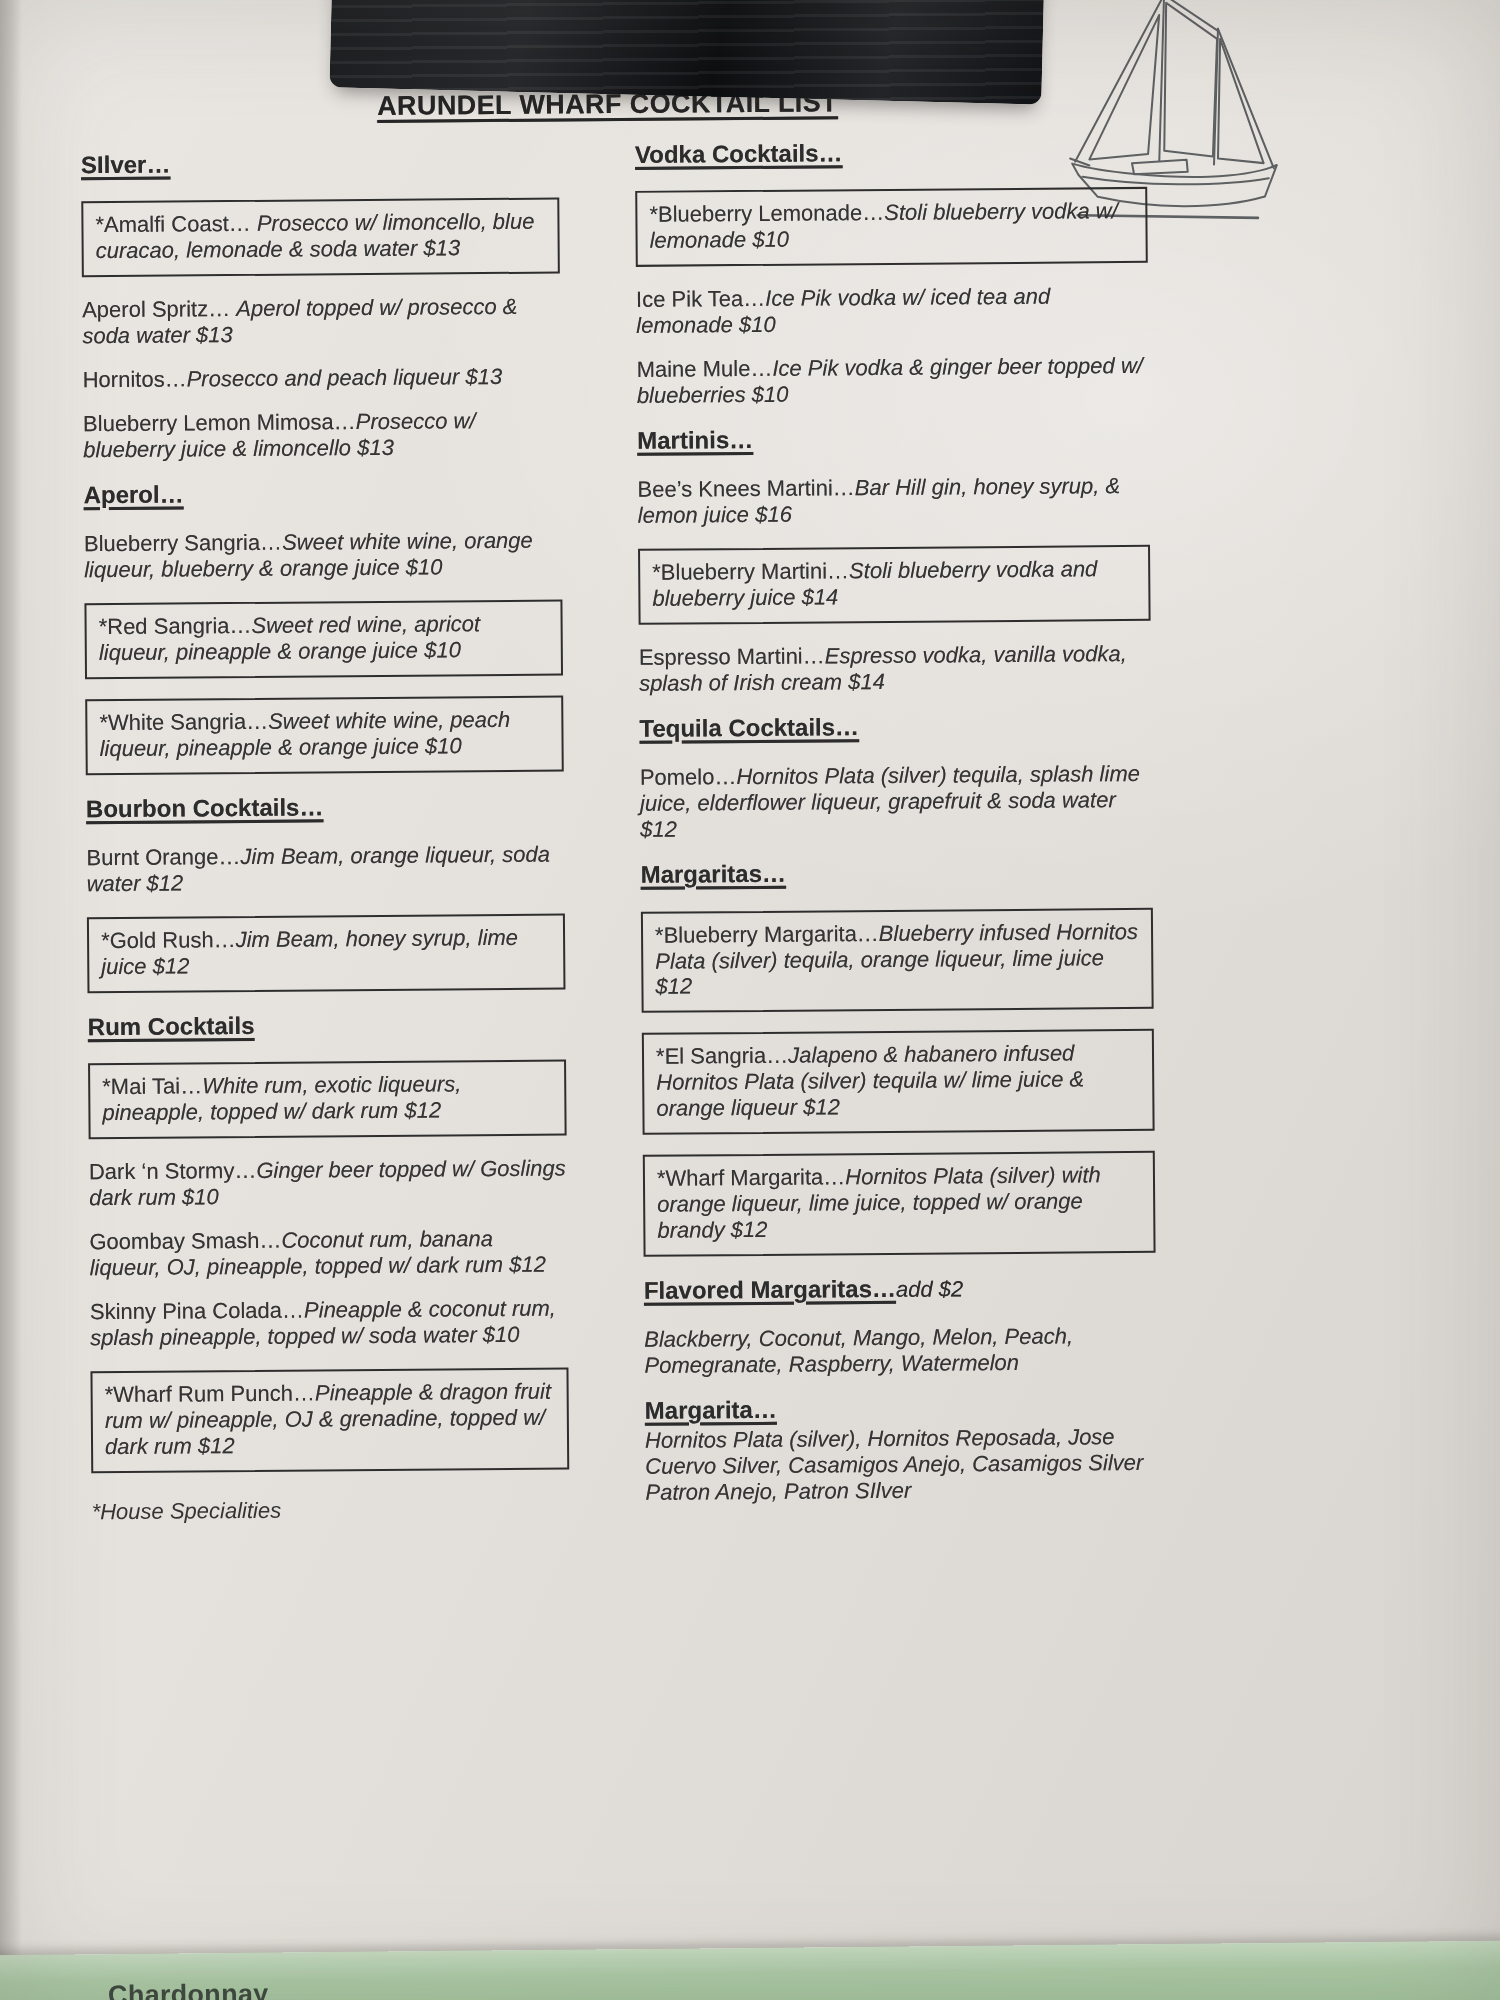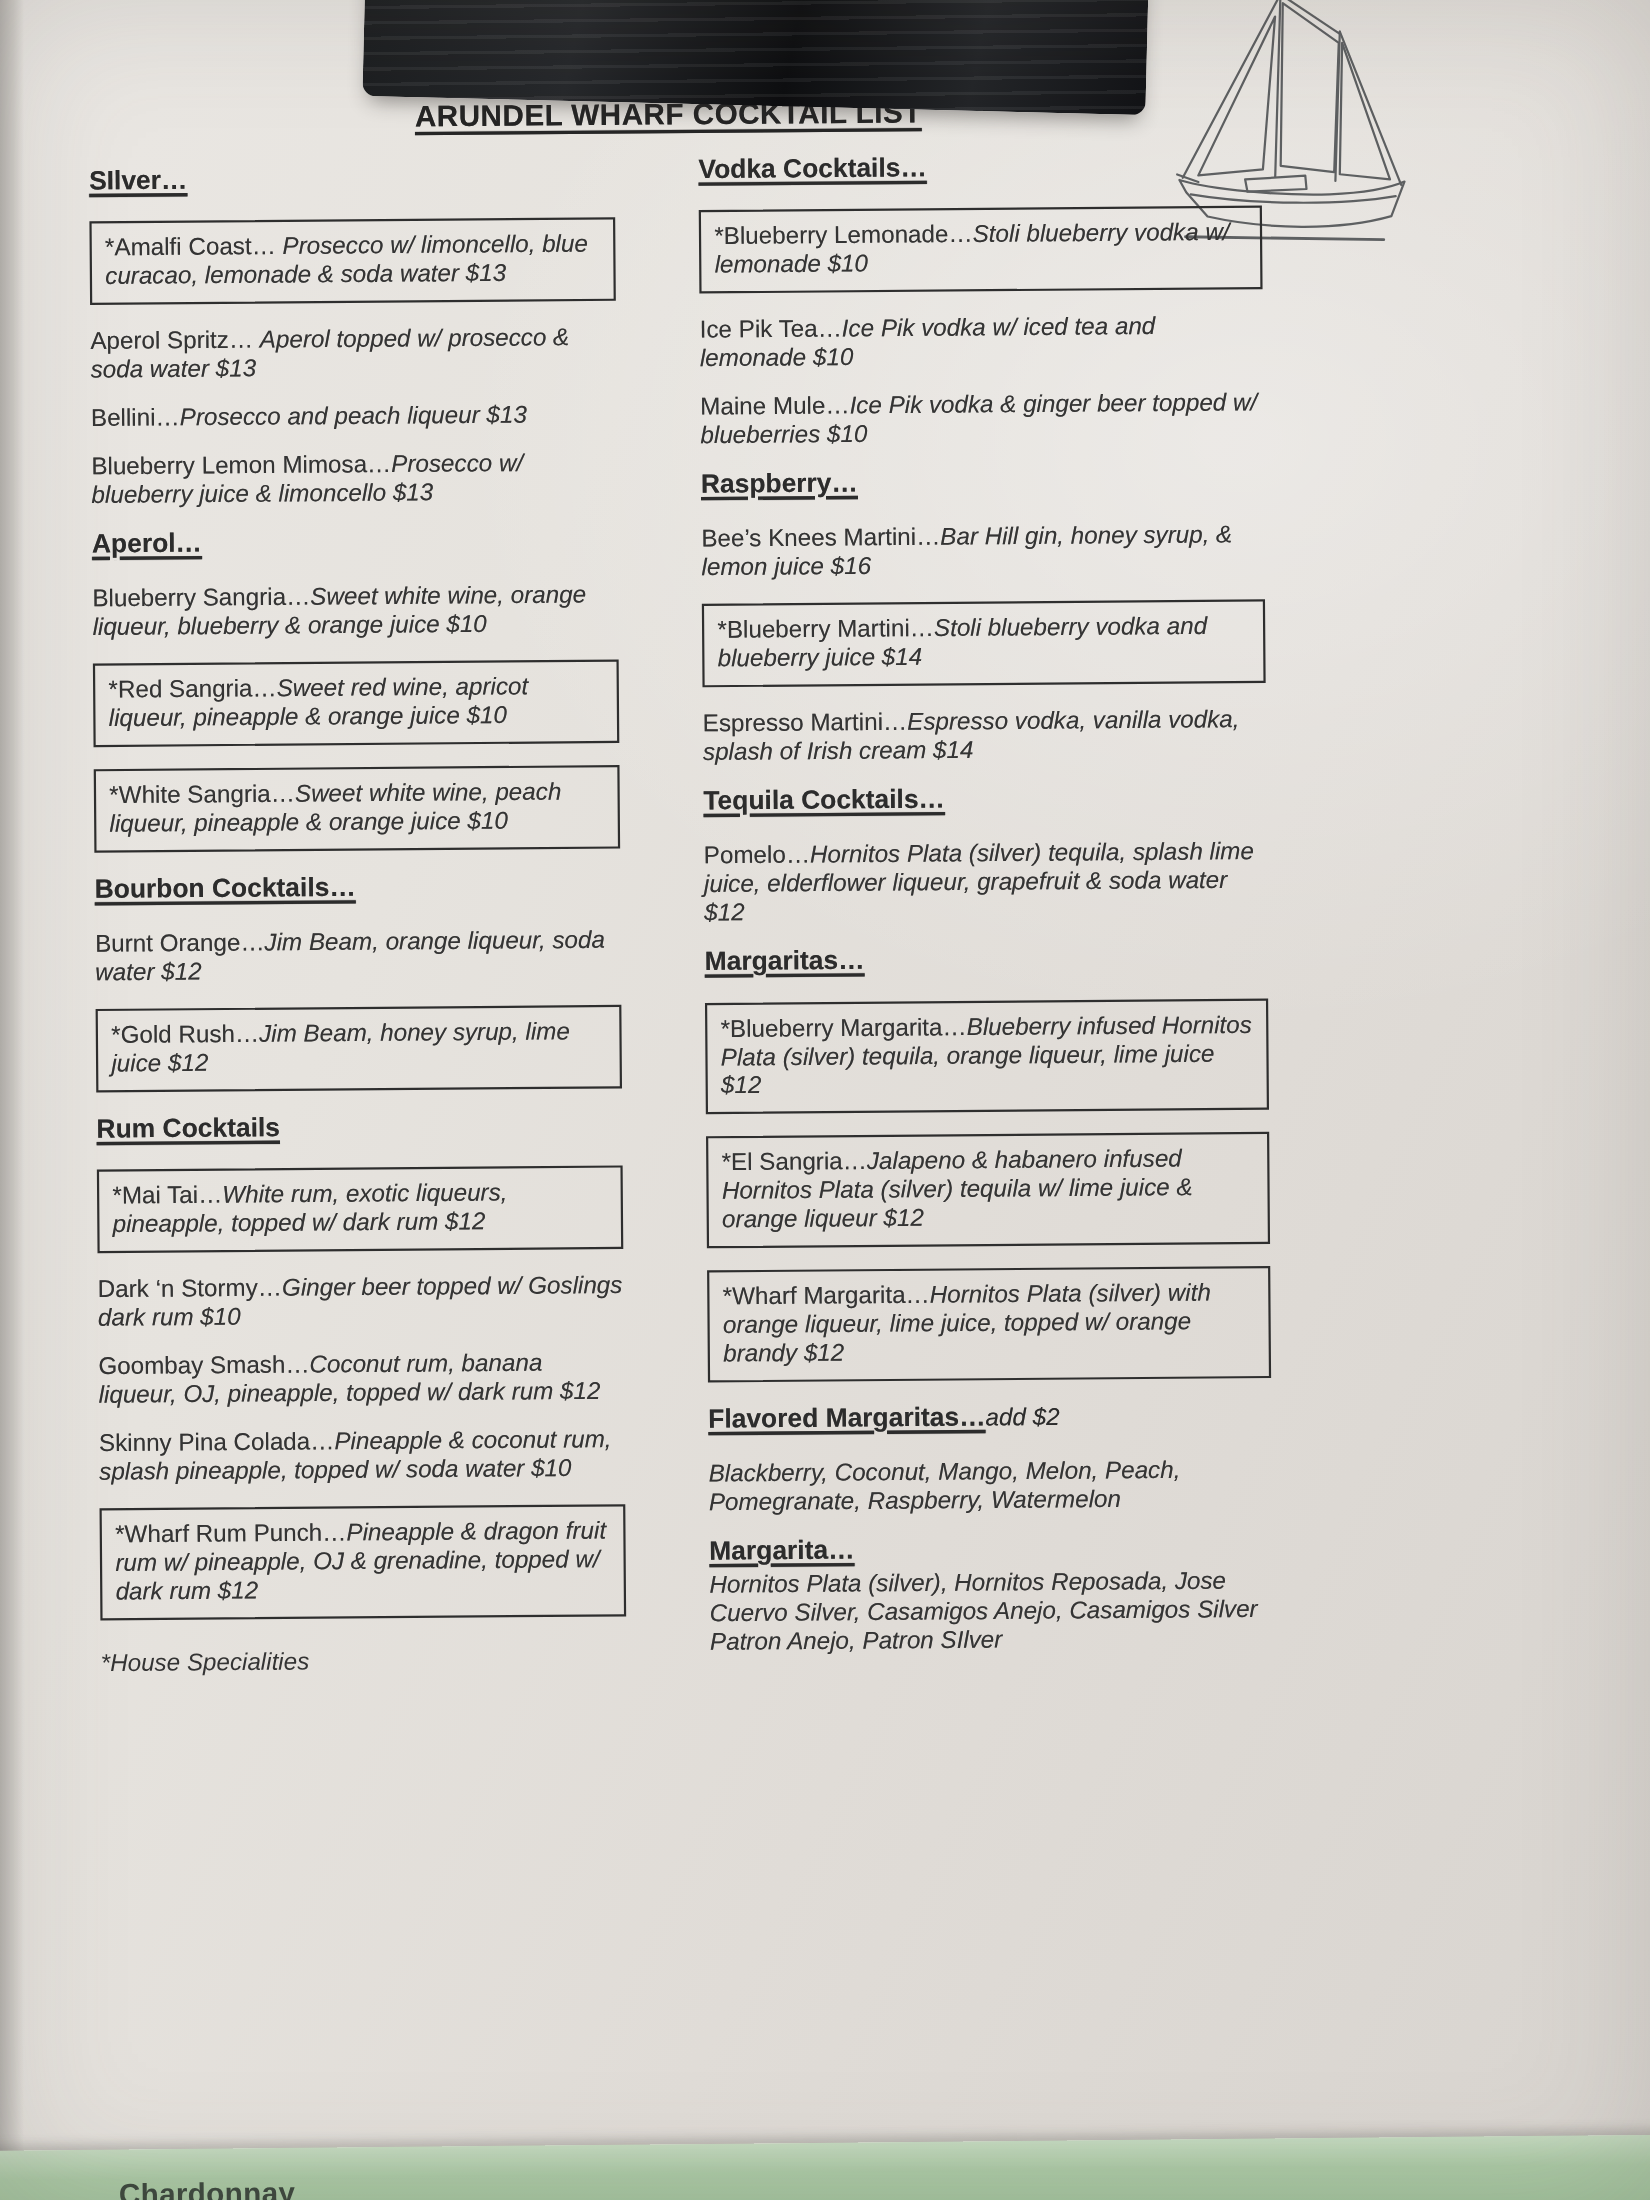--- a/index.html
+++ b/index.html
@@ -112,21 +112,21 @@
   </svg>
 
   <div class="title">ARUNDEL WHARF COCKTAIL LIST</div>
 
   <div class="col col-left">
 
     <section>
       <div class="heading"><span class="h-main">SIlver…</span><span class="h-suffix"></span></div>
       <div class="item boxed"><span class="nm">*Amalfi Coast… </span><span class="ds">Prosecco w/ limoncello, blue curacao, lemonade &amp; soda water $13</span></div>
       <div class="item"><span class="nm">Aperol Spritz… </span><span class="ds">Aperol topped w/ prosecco &amp; soda water $13</span></div>
-      <div class="item"><span class="nm">Bellini…</span><span class="ds">Prosecco and peach liqueur $13</span></div>
+      <div class="item"><span class="nm">Hornitos…</span><span class="ds">Prosecco and peach liqueur $13</span></div>
       <div class="item"><span class="nm">Blueberry Lemon Mimosa…</span><span class="ds">Prosecco w/ blueberry juice &amp; limoncello $13</span></div>
     </section>
 
     <section>
       <div class="heading"><span class="h-main">Aperol…</span><span class="h-suffix"></span></div>
       <div class="item"><span class="nm">Blueberry Sangria…</span><span class="ds">Sweet white wine, orange liqueur, blueberry &amp; orange juice $10</span></div>
       <div class="item boxed"><span class="nm">*Red Sangria…</span><span class="ds">Sweet red wine, apricot liqueur, pineapple &amp; orange juice $10</span></div>
       <div class="item boxed"><span class="nm">*White Sangria…</span><span class="ds">Sweet white wine, peach liqueur, pineapple &amp; orange juice $10</span></div>
     </section>
 
@@ -151,21 +151,21 @@
   <div class="col col-right">
 
     <section>
       <div class="heading"><span class="h-main">Vodka Cocktails…</span><span class="h-suffix"></span></div>
       <div class="item boxed"><span class="nm">*Blueberry Lemonade…</span><span class="ds">Stoli blueberry vodka w/ lemonade $10</span></div>
       <div class="item"><span class="nm">Ice Pik Tea…</span><span class="ds">Ice Pik vodka w/ iced tea and lemonade $10</span></div>
       <div class="item"><span class="nm">Maine Mule…</span><span class="ds">Ice Pik vodka &amp; ginger beer topped w/ blueberries $10</span></div>
     </section>
 
     <section>
-      <div class="heading"><span class="h-main">Raspberry…</span><span class="h-suffix"></span></div>
+      <div class="heading"><span class="h-main">Martinis…</span><span class="h-suffix"></span></div>
       <div class="item"><span class="nm">Bee’s Knees Martini…</span><span class="ds">Bar Hill gin, honey syrup, &amp; lemon juice $16</span></div>
       <div class="item boxed"><span class="nm">*Blueberry Martini…</span><span class="ds">Stoli blueberry vodka and blueberry juice $14</span></div>
       <div class="item"><span class="nm">Espresso Martini…</span><span class="ds">Espresso vodka, vanilla vodka, splash of Irish cream $14</span></div>
     </section>
 
     <section>
       <div class="heading"><span class="h-main">Tequila Cocktails…</span><span class="h-suffix"></span></div>
       <div class="item"><span class="nm">Pomelo…</span><span class="ds">Hornitos Plata (silver) tequila, splash lime juice, elderflower liqueur, grapefruit &amp; soda water $12</span></div>
     </section>
 

